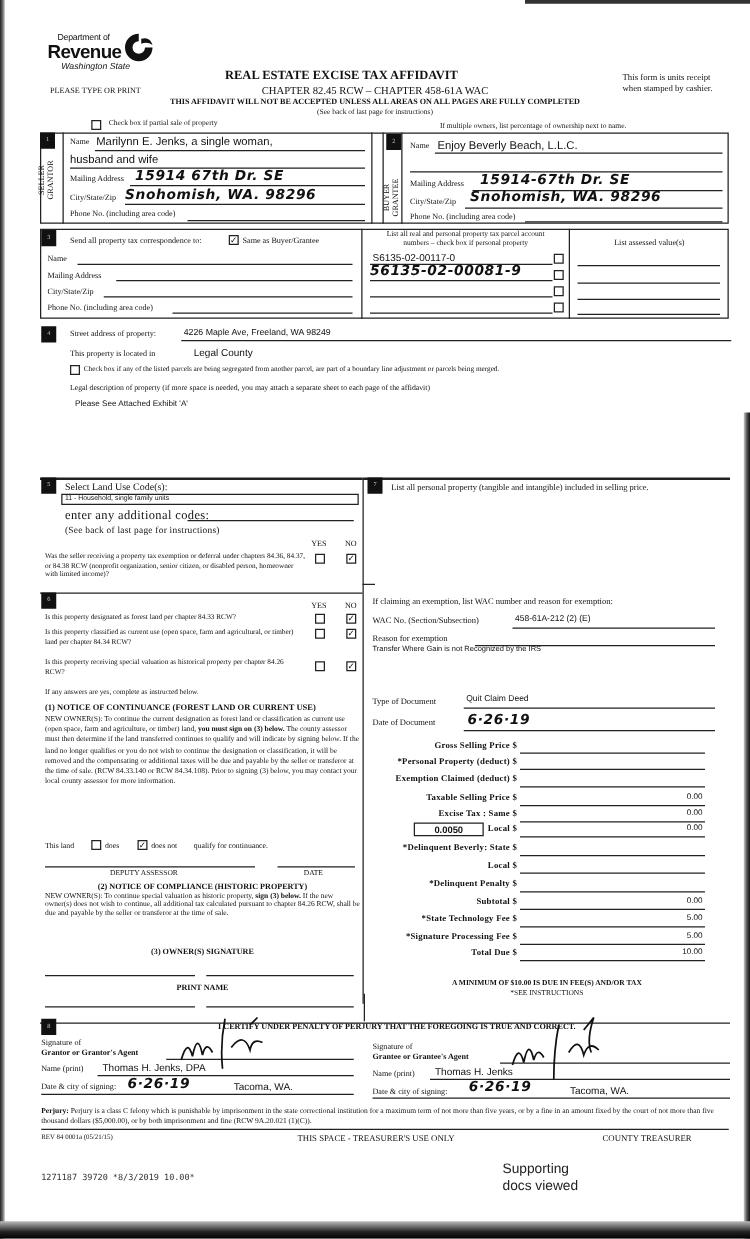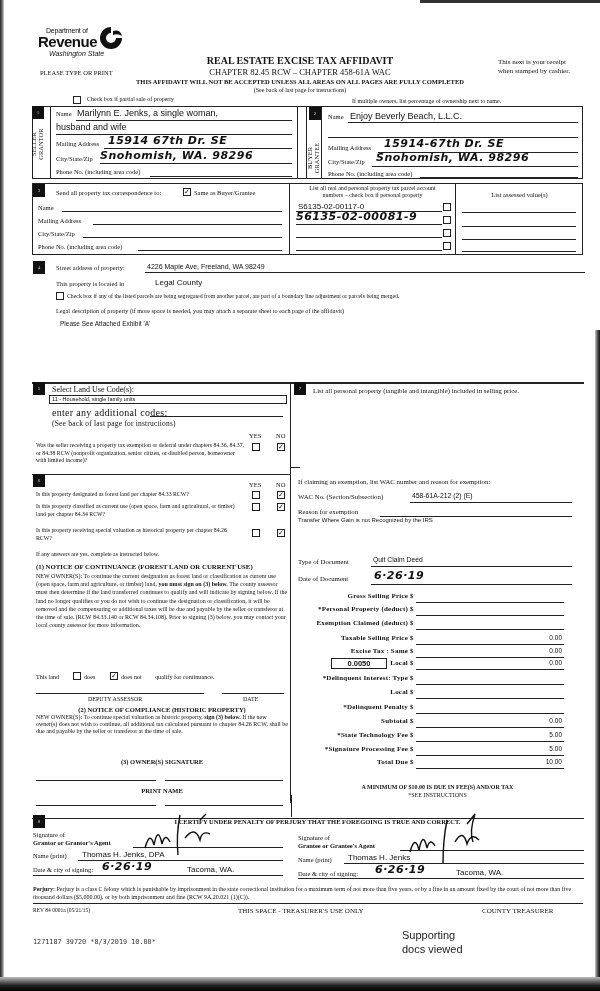--- a/index.html
+++ b/index.html
@@ -36,25 +36,25 @@
   <div class="abs sans" style="left:8px; top:0; font-size:7px; letter-spacing:-0.2px;">Department of</div>
   <div class="abs sans" style="left:0; top:6px; font-size:15px; font-weight:bold; letter-spacing:-0.5px;">Revenue</div>
   <div class="abs sans" style="left:11px; top:23px; font-size:7px; font-style:italic;">Washington State</div>
   <svg class="abs" style="left:60px; top:-2px;" width="26" height="26" viewBox="0 0 26 26">
     <path d="M13 2 A11 11 0 1 0 24 13 L18 13 A5 5 0 1 1 13 8 Z" fill="#111"></path>
     <path d="M15 6 Q22 4 24 11 Q20 8 15 10 Z" fill="#111"></path>
   </svg>
 </div>
 <div class="lbl" style="left:40px; top:69px; font-size:6.5px;">PLEASE TYPE OR PRINT</div>
 
-<div class="abs" style="left:180px; top:55px; width:240px; text-align:center; font-size:10px; font-weight:bold;">REAL ESTATE EXCISE TAX AFFIDAVIT</div>
+<div class="abs" style="left:180px; top:55px; width:240px; font-size:10px; font-weight:bold;">REAL ESTATE EXCISE TAX AFFIDAVIT</div>
 <div class="abs" style="left:180px; top:67px; width:240px; text-align:center; font-size:8.5px;">CHAPTER 82.45 RCW – CHAPTER 458-61A WAC</div>
 <div class="abs" style="left:60px; top:78px; width:480px; text-align:center; font-size:6.5px; font-weight:bold;">THIS AFFIDAVIT WILL NOT BE ACCEPTED UNLESS ALL AREAS ON ALL PAGES ARE FULLY COMPLETED</div>
 <div class="abs" style="left:200px; top:87px; width:200px; text-align:center; font-size:6px;">(See back of last page for instructions)</div>
-<div class="lbl" style="left:498px; top:58px; font-size:7px;">This next is your receipt</div>
+<div class="lbl" style="left:498px; top:58px; font-size:7px;">This form is units receipt</div>
 <div class="lbl" style="left:498px; top:67px; font-size:7px;">when stamped by cashier.</div>
 
 <div class="cb" style="left:73px; top:96px;"></div>
 <div class="lbl" style="left:87px; top:96px; font-size:6px;">Check box if partial sale of property</div>
 <div class="lbl" style="left:352px; top:98px; font-size:6px;">If multiple owners, list percentage of ownership next to name.</div>
 
 <div class="box" style="left:32px; top:106px; width:551px; height:73px;"></div>
 <div class="vline" style="left:297px; top:106px; height:73px;"></div>
 
 <div class="badge" style="left:32px; top:106px;">1</div>
@@ -250,21 +250,21 @@
     <span class="fdollar">$</span>
     <span class="fline">0.00</span>
   </div>
 <div class="box sans" style="left:331px; top:658px; width:56px; height:11px; font-size:7.5px; text-align:center; line-height:9px;font-weight:bold;">0.0050</div>
 <div class="fee-row" style="top:659px;">
     <span class="flabel">Local</span>
     <span class="fdollar">$</span>
     <span class="fline">0.00</span>
   </div>
 <div class="fee-row" style="top:674px;">
-    <span class="flabel">*Delinquent Interest: Type</span>
+    <span class="flabel">*Delinquent Beverly: State</span>
     <span class="fdollar">$</span>
     <span class="fline"></span>
   </div>
 <div class="fee-row" style="top:688px;">
     <span class="flabel">Local</span>
     <span class="fdollar">$</span>
     <span class="fline"></span>
   </div>
 <div class="fee-row" style="top:703px;">
     <span class="flabel">*Delinquent Penalty</span>

